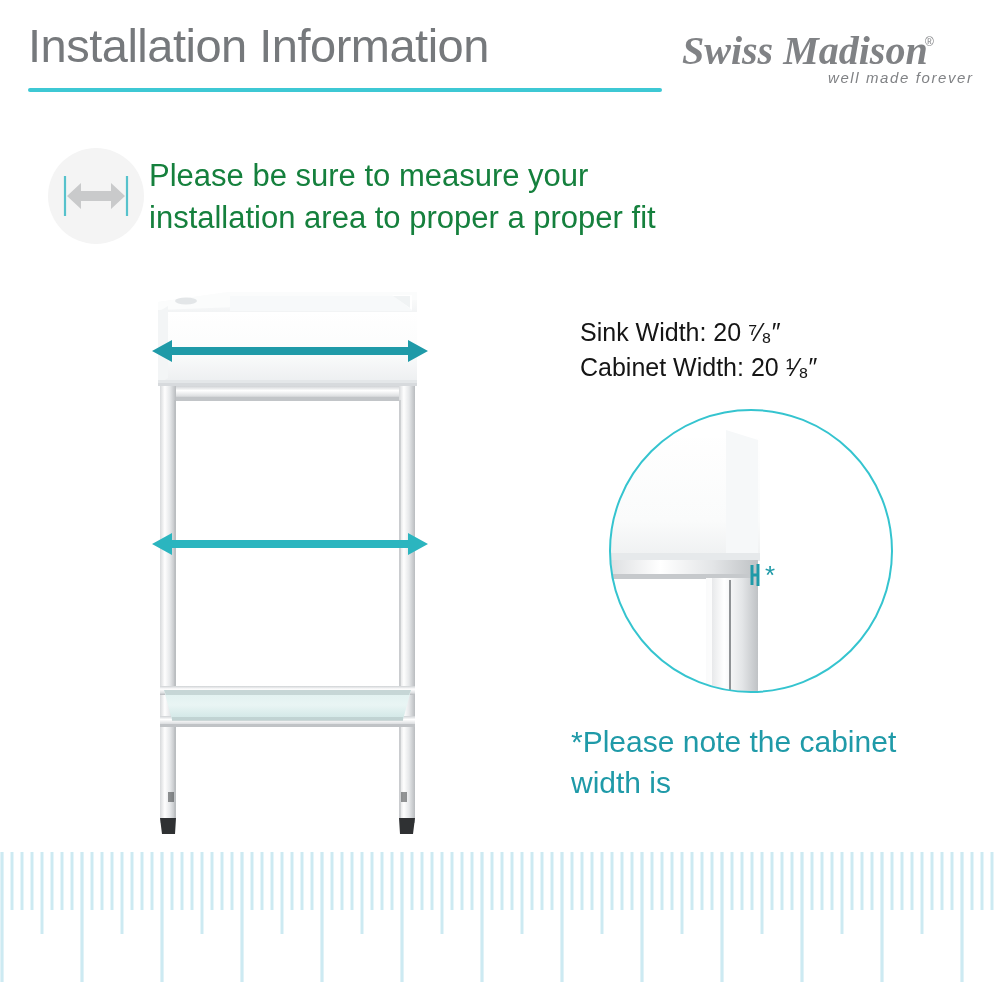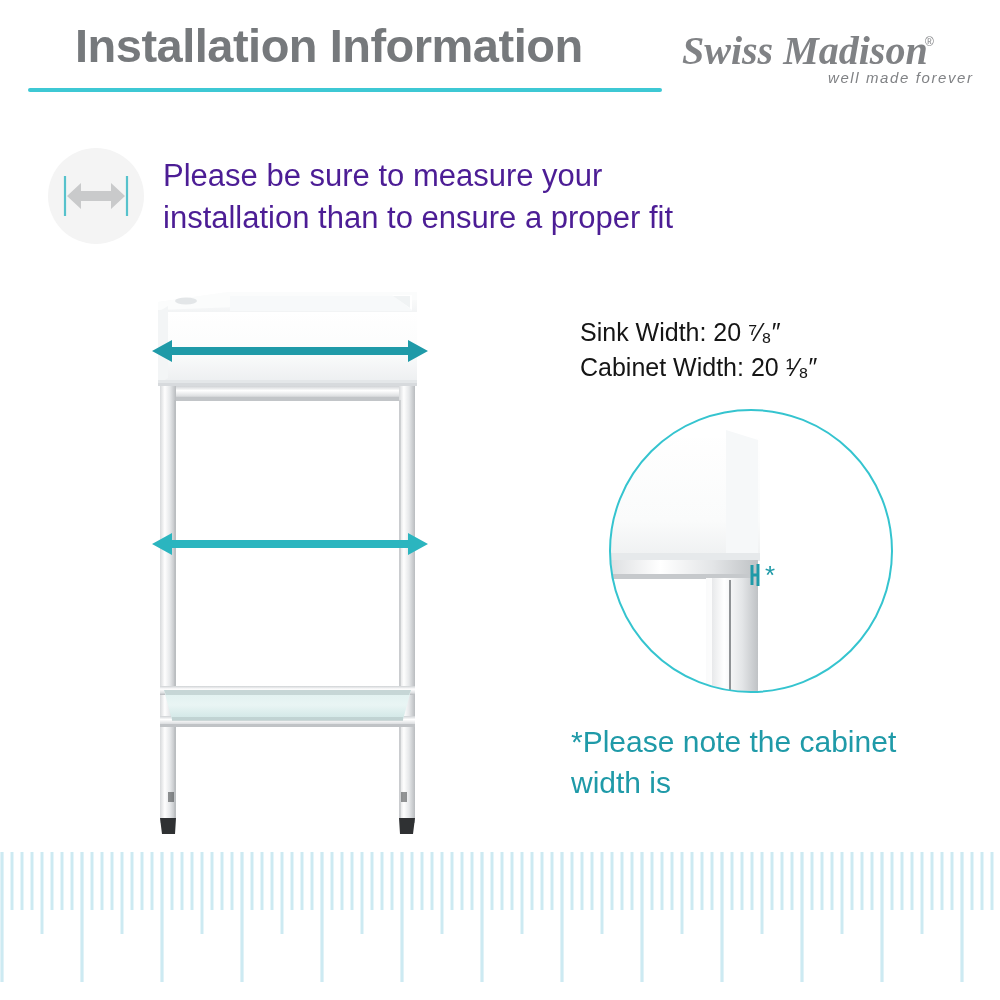--- a/index.html
+++ b/index.html
@@ -6,41 +6,41 @@
   body{
     width:1000px;height:1000px;background:#ffffff;
     font-family:"Liberation Sans",sans-serif;
     position:relative;overflow:hidden;
   }
   .page{position:absolute;inset:0;}
 
   
   .title{
     position:absolute;left:28px;top:22px;
-    font-size:47px;font-weight:bold;color:#76797c;
-    letter-spacing:-0.5px;line-height:1;white-space:nowrap;margin-left:47px;
+    font-size:47px;font-weight:normal;color:#76797c;
+    letter-spacing:-0.5px;line-height:1;white-space:nowrap;
   }
   .title-rule{
     position:absolute;left:28px;top:88px;width:634px;height:4px;
     background:#3dc8d4;border-radius:2px;
   }
   .logo{
     position:absolute;left:682px;top:28px;width:300px;height:62px;
   }
   .logo svg{display:block;}
 
   
   .measure-icon{
     position:absolute;left:48px;top:148px;width:96px;height:96px;
     border-radius:50%;background:#f4f4f4;
   }
   .measure-icon svg{display:block;}
   .measure-text{
-    position:absolute;left:163px;top:155px;width:600px;
-    font-size:31px;color:#4c1d95;line-height:1.35;
+    position:absolute;left:149px;top:155px;width:600px;
+    font-size:31px;color:#15803d;line-height:1.35;
     font-family:"Liberation Sans",sans-serif;
   }
 
   
   .product{position:absolute;left:120px;top:270px;width:340px;height:580px;}
   .product svg{display:block;}
 
   
   .dims{
     position:absolute;left:580px;top:315px;
@@ -79,21 +79,21 @@
 
   <div class="measure-icon">
     <svg width="96" height="96" viewBox="0 0 96 96" xmlns="http://www.w3.org/2000/svg">
       <line x1="17" y1="28" x2="17" y2="68" stroke="#56c2cc" stroke-width="2.2"></line>
       <line x1="79" y1="28" x2="79" y2="68" stroke="#56c2cc" stroke-width="2.2"></line>
       <path d="M19 48 L33 35 L33 43 L63 43 L63 35 L77 48 L63 61 L63 53 L33 53 L33 61 Z" fill="#c9cacb"></path>
     </svg>
   </div>
   <div class="measure-text">
     <div>Please be sure to measure your</div>
-    <div>installation than to ensure a proper fit</div>
+    <div>installation area to proper a proper fit</div>
   </div>
 
   <div class="product">
     <svg width="340" height="580" viewBox="0 0 340 580" xmlns="http://www.w3.org/2000/svg">
       <defs>
         <linearGradient id="sinkFront" x1="0" y1="0" x2="0" y2="1">
           <stop offset="0" stop-color="#ffffff"></stop>
           <stop offset="0.55" stop-color="#fbfcfc"></stop>
           <stop offset="1" stop-color="#eceef0"></stop>
         </linearGradient>

